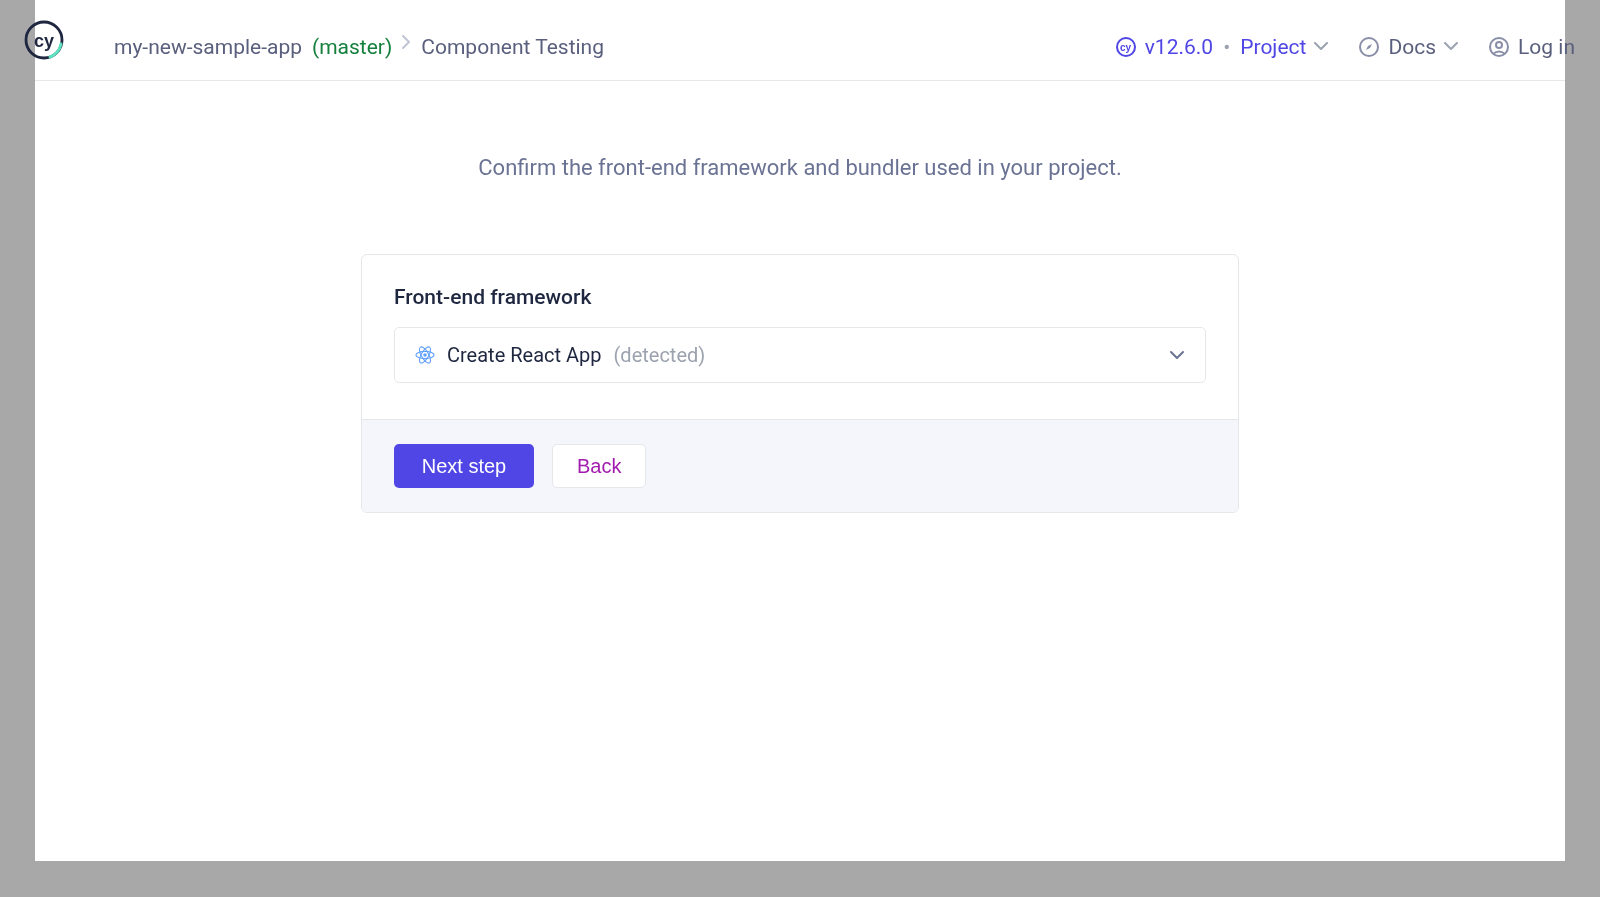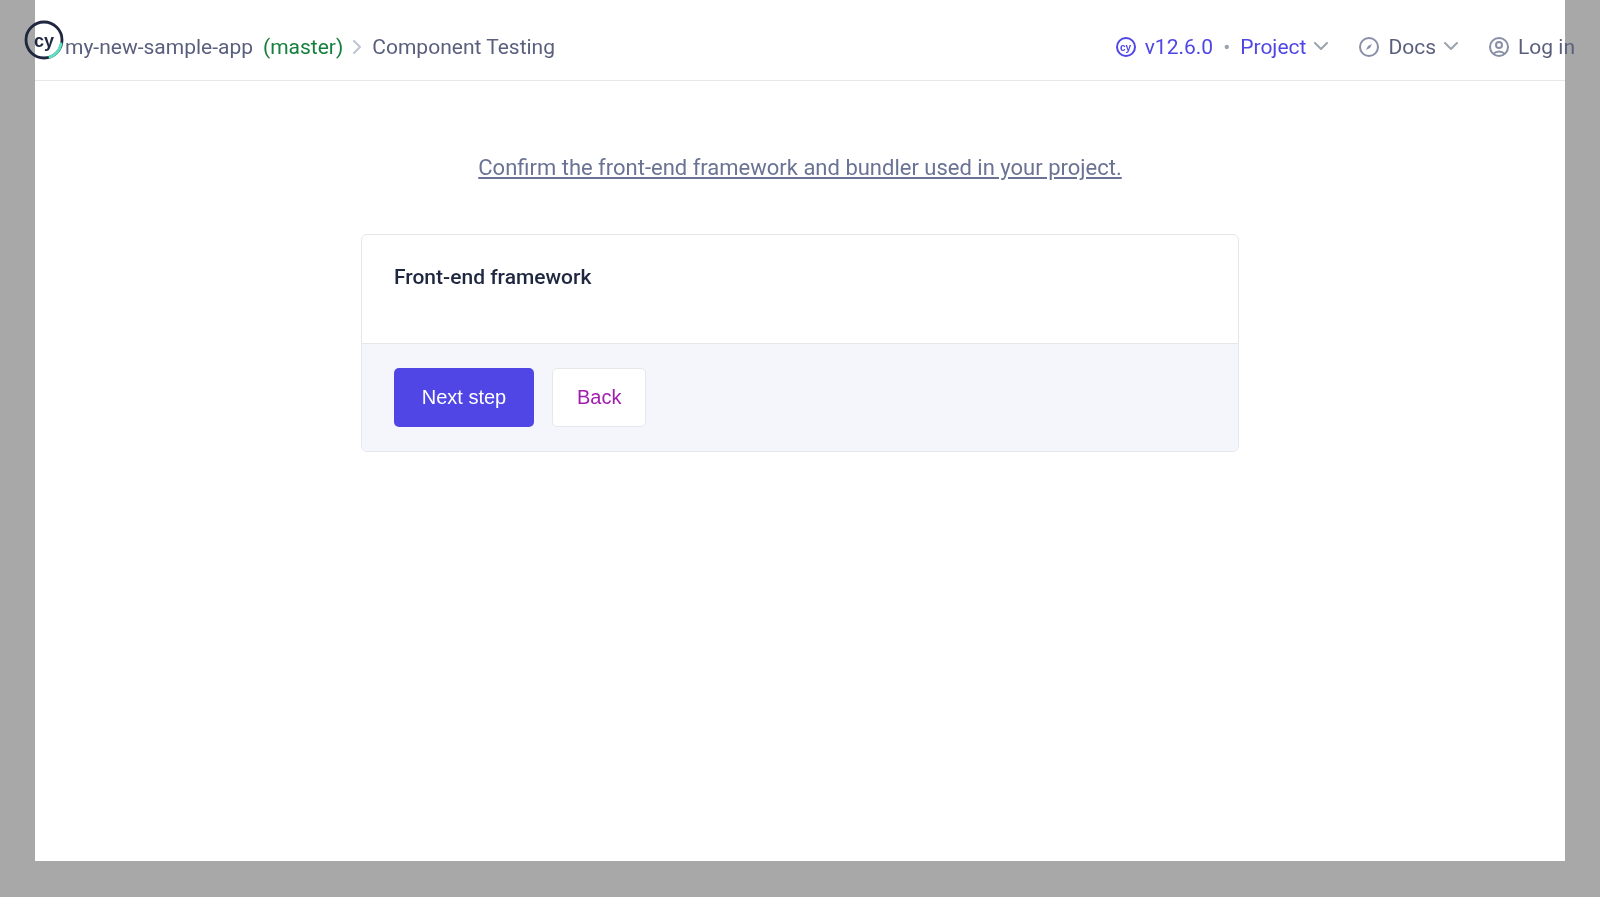--- a/index.html
+++ b/index.html
@@ -34,23 +34,23 @@
     .logo-wrap {
       position: absolute;
       top: 20px;
       left: 24px;
       width: 40px;
       height: 40px;
       z-index: 10;
     }
     .breadcrumb {
       display: flex;
-      align-items: center;
+      align-items: flex-start;
       gap: 10px;
-      margin-left: 30px;
+      margin-left: 79px;
       font-size: 21px;
       color: #5a5f7d;
     }
     .breadcrumb .project-name { color: #5a5f7d; }
     .breadcrumb .branch { color: #15803d; }
     .breadcrumb .chev { color: #9ca3af; font-size: 14px; }
     .breadcrumb .current { color: #5a5f7d; }
     .right-nav {
       margin-left: auto;
       display: flex;
@@ -82,25 +82,24 @@
       font-size: 41px;
       font-weight: 600;
       color: #1f2740;
       letter-spacing: -0.5px;
     }
     .subheading {
       text-align: center;
       margin-top: 16px;
       font-size: 22px;
       color: #6b7394;
-      text-decoration: underline;
     }
     .card {
       width: 878px;
-      margin: 54px auto 0;
+      margin: 74px auto 0;
       border: 1px solid #e5e7eb;
       border-radius: 6px;
       overflow: hidden;
       background: #ffffff;
     }
     .card-body {
       padding: 30px 32px 36px;
     }
     .field-label {
       font-size: 21px;
@@ -127,21 +126,21 @@
       color: #6b7394;
     }
     .card-footer {
       background: #f5f6fb;
       border-top: 1px solid #e5e7eb;
       padding: 24px 32px;
       display: flex;
       gap: 18px;
     }
     .btn {
-      height: 59px;
+      height: 44px;
       border-radius: 5px;
       font-size: 20px;
       display: inline-flex;
       align-items: center;
       justify-content: center;
       cursor: pointer;
       padding: 0 24px;
       border: none;
     }
     .btn-primary {
@@ -231,20 +230,37 @@
 
     </div>
   </div>
 
   <div class="main">
     <p class="subheading">Confirm the front-end framework and bundler used in your project.</p>
 
     <div class="card">
       <div class="card-body">
         <div class="field-label">Front-end framework</div>
+        <div class="select">
+          <span>
+            <svg width="20" height="20" viewBox="-11 -11 22 22">
+              <circle cx="0" cy="0" r="2" fill="#61a0fb"></circle>
+              <ellipse cx="0" cy="0" rx="10" ry="4" fill="none" stroke="#61a0fb" stroke-width="1.2"></ellipse>
+              <ellipse cx="0" cy="0" rx="10" ry="4" fill="none" stroke="#61a0fb" stroke-width="1.2" transform="rotate(60)"></ellipse>
+              <ellipse cx="0" cy="0" rx="10" ry="4" fill="none" stroke="#61a0fb" stroke-width="1.2" transform="rotate(120)"></ellipse>
+            </svg>
+          </span>
+          <span>Create React App</span>
+          <span class="detected">(detected)</span>
+          <span class="chev-down">
+            <svg width="16" height="10" viewBox="0 0 16 10">
+                <path d="M2 2 L8 8 L14 2" stroke="#6b7394" stroke-width="2" fill="none" stroke-linecap="round" stroke-linejoin="round"></path>
+              </svg>
+          </span>
+        </div>
       </div>
       <div class="card-footer">
         <button class="btn btn-primary">Next step</button>
         <button class="btn btn-secondary">Back</button>
       </div>
     </div>
   </div>
 
 </div>
 

